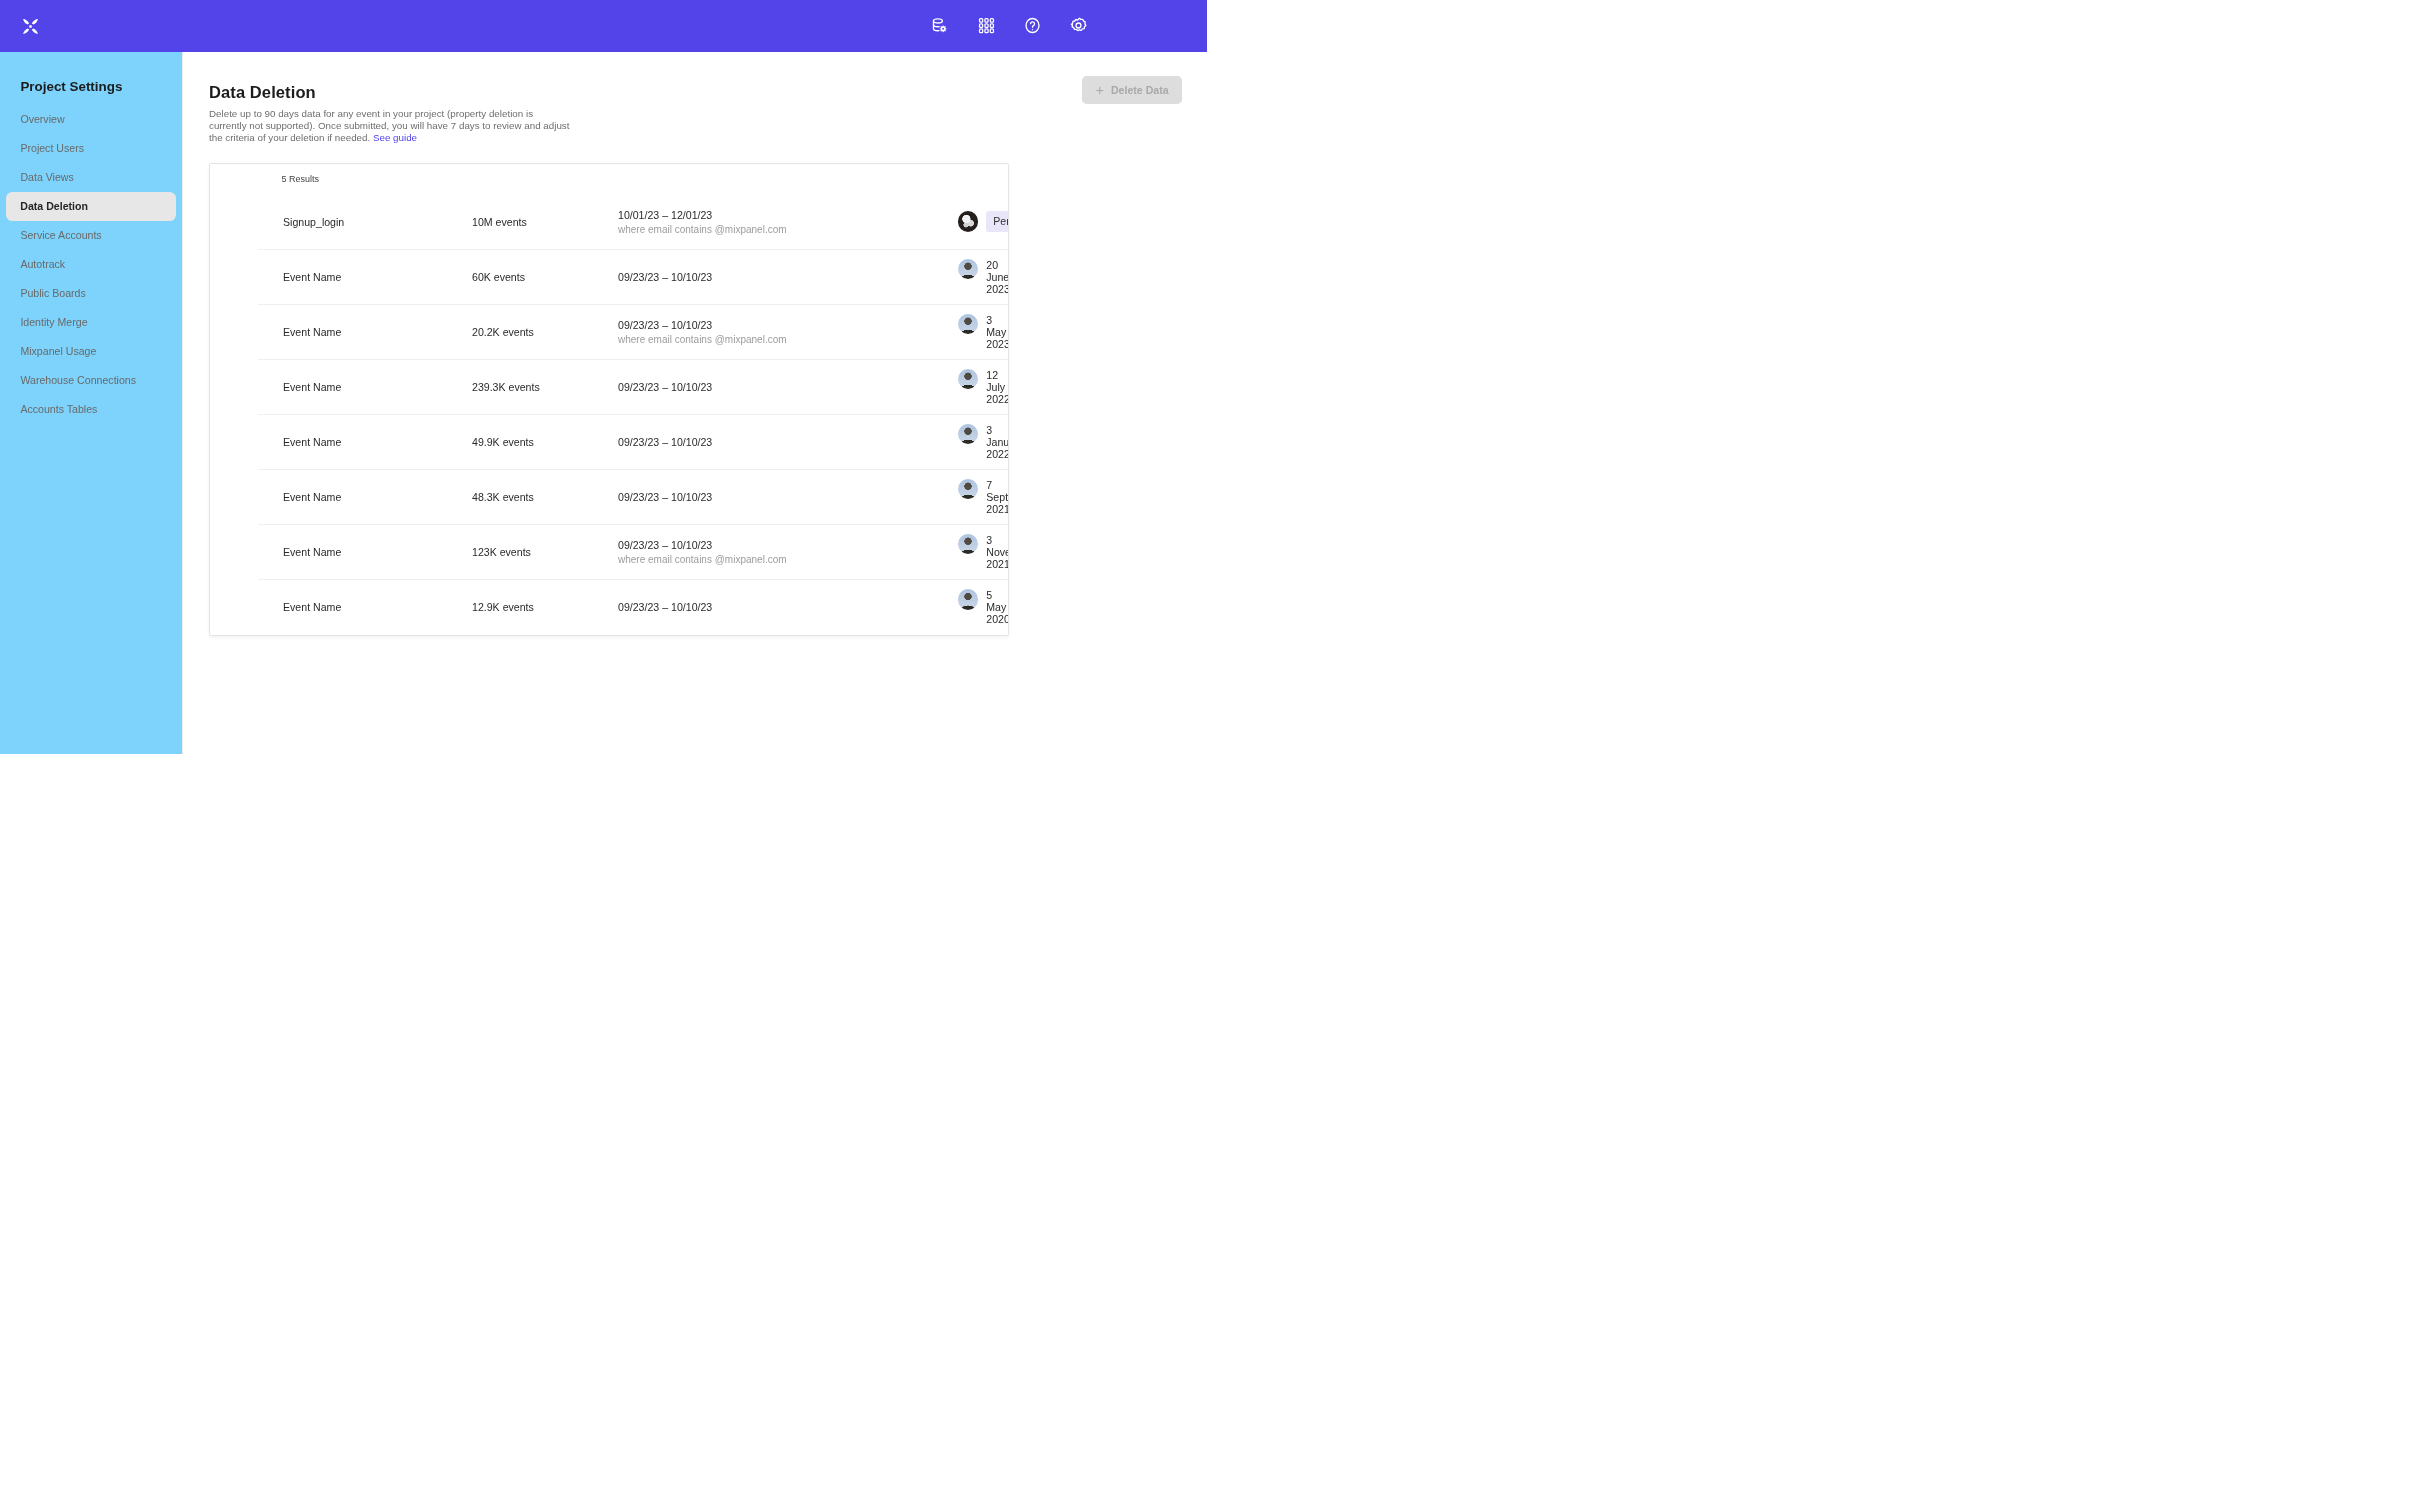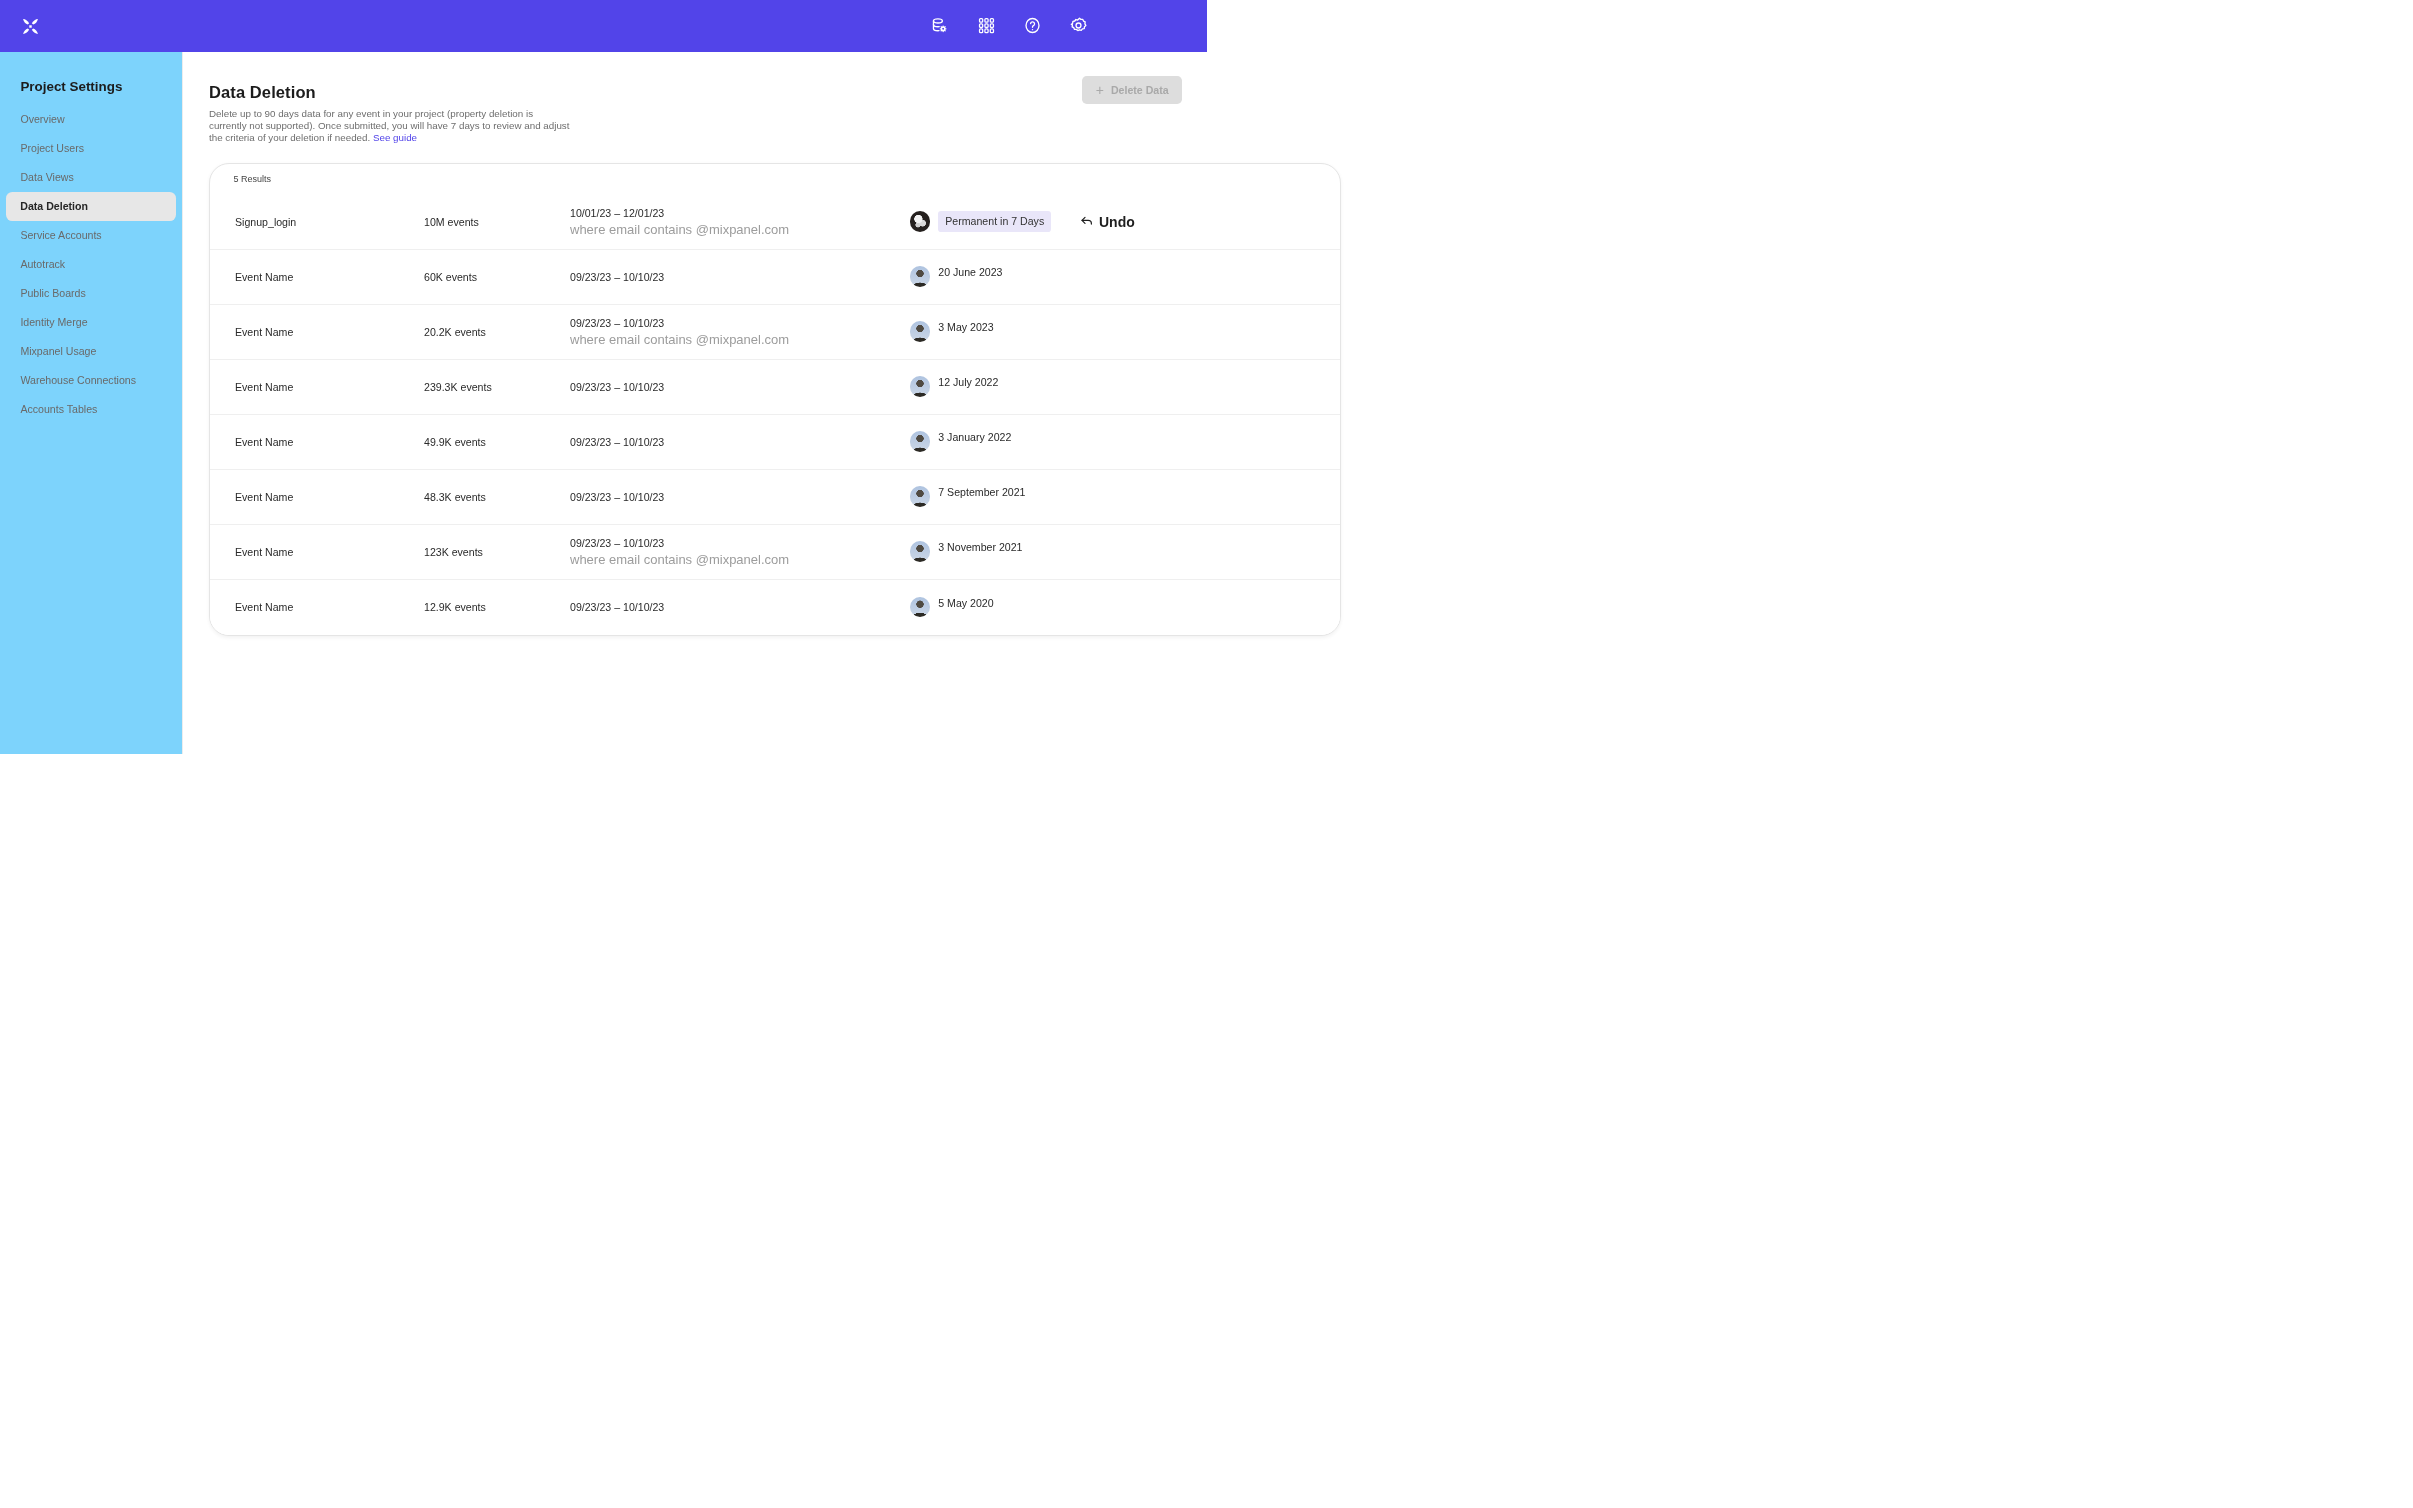--- a/index.html
+++ b/index.html
@@ -32,32 +32,32 @@
   .page-title { font-size:16.5px; font-weight:bold; color:#1c1c1c; letter-spacing:0.1px; }
   .page-desc { margin-top:6.3px; width:363px; font-size:9.8px; line-height:11.8px; color:#6e6e6e; }
   .see-guide { color:#5244E9; text-decoration:none; cursor:pointer; }
   .delete-btn { position:absolute; top:24px; right:25px; height:28px; padding:0 13.4px;
     background:#DDDDDD; color:#A9A9A9; border:none; border-radius:4.7px;
     font-size:10.6px; font-weight:bold; display:flex; align-items:center; gap:7px;
     font-family:inherit; }
   .delete-btn .plus { font-size:14px; font-weight:normal; line-height:1; }
 
   
-  .card { margin-top:19px; width:1132px; background:#fff; border:0.8px solid #E5E5E5;
-    border-radius:20px; box-shadow:0 1.6px 3.9px rgba(0,0,0,0.05); overflow:hidden; }
+  .card { margin-top:19px; width:800px; background:#fff; border:0.8px solid #E5E5E5;
+    border-radius:2px; box-shadow:0 1.6px 3.9px rgba(0,0,0,0.05); overflow:hidden;padding-left:48px; }
   .results-bar { height:31px; display:flex; align-items:center; padding-left:23.6px;
     font-size:9px; color:#444; }
   .thead { height:26px; background:#F4F4F4; border-top:0.8px solid #EBEBEB; border-bottom:0.8px solid #EBEBEB;
     display:grid; grid-template-columns:189px 146px 340px 1fr; align-items:center;
     padding:0 31px 0 25px; font-size:9px; color:#565656; }
   .trow { min-height:55px; display:grid; grid-template-columns:189px 146px 340px 1fr;
     align-items:center; padding:0 31px 0 25px; border-bottom:0.8px solid #EFEFEF; background:#fff; }
   .trow:last-child { border-bottom:none; }
   .cell { font-size:10.6px; color:#2a2a2a; }
-  .criteria-sub { font-size:13px; color:#9c9c9c; margin-top:3.1px; }
+  .criteria-sub { font-size:10px; color:#9c9c9c; margin-top:3.1px; }
   .datecell { display:flex; gap:7.9px; }
   .avatar { width:20.4px; height:20.4px; border-radius:50%; flex:0 0 20.4px;
     background:
       radial-gradient(circle at 50% 36%, #4f4a42 0 3.5px, transparent 3.9px),
       radial-gradient(ellipse 70% 48% at 50% 108%, #2c2a25 0 60%, transparent 62%),
       linear-gradient(180deg, #aec3e0 0%, #ccd7e6 100%); }
   .avatar.dark { background:
       radial-gradient(circle at 42% 38%, #f2f2f2 0 3.9px, transparent 4.4px),
       radial-gradient(circle at 63% 58%, #d9d9d9 0 3.1px, transparent 3.6px),
       radial-gradient(circle at 40% 66%, #cfcfcf 0 2.4px, transparent 2.8px),

